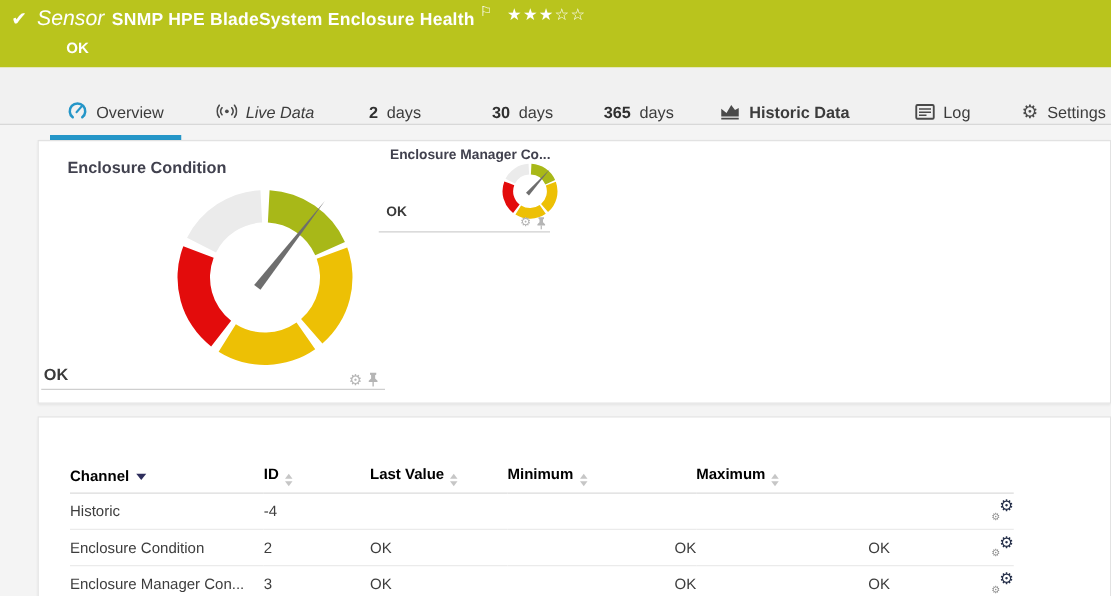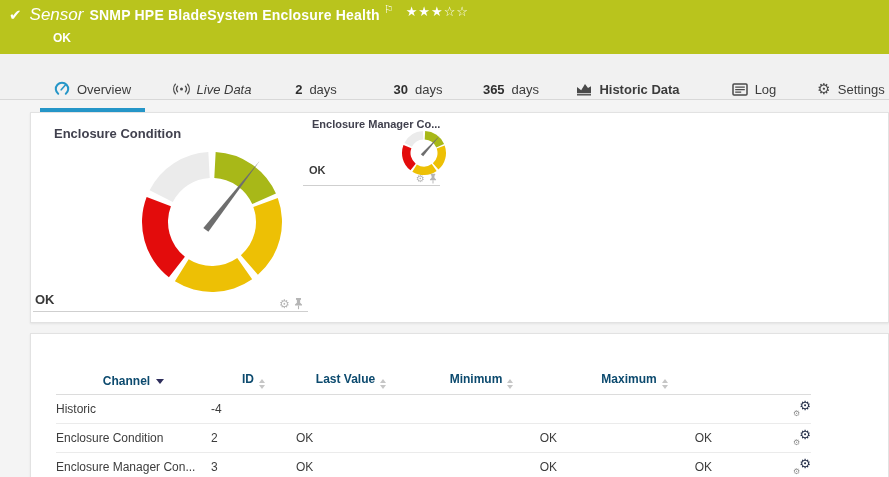--- a/index.html
+++ b/index.html
@@ -51,21 +51,21 @@
   .mini-tools{position:absolute;display:flex;align-items:center;gap:4px;color:#b5b5b5;}
   .mini-tools-big{left:279px;top:297px;}
   .mini-tools-small{left:416px;top:173px;}
   .mini-gear{font-size:12px;line-height:1;font-family:"DejaVu Sans",sans-serif;cursor:pointer;}
   .gauge-svg{position:absolute;}
   .gauge-big{left:137px;top:147px;}
   .gauge-small{left:400px;top:129px;}
 
   
   table.chan{border-collapse:collapse;table-layout:fixed;width:755px;margin:33px 0 0 25px;font-size:12px;}
-  table.chan th{height:27px;font-weight:600;color:#0c4a6e;text-align:center;padding:0;border-bottom:1px solid #dcdcdc;cursor:pointer;}
+  table.chan th{height:27px;font-weight:600;color:#000000;text-align:left;padding:0;border-bottom:1px solid #dcdcdc;cursor:pointer;}
   table.chan td{height:28px;color:#3d3d3d;padding:0;border-bottom:1px solid #ebebeb;}
   .c-id{width:85px;} .c-ch{width:155px;} .c-lv{width:110px;} .c-min{width:151px;} .c-max{width:155px;} .c-set{width:99px;}
   th.r,td.r{text-align:right;}
   td.lv-val{padding-left:20px;}
   td.set-cell{text-align:right;padding-right:12px;}
   .caret-down{display:inline-block;width:0;height:0;border-left:4px solid transparent;border-right:4px solid transparent;
               border-top:5px solid #2e2e5c;margin-left:6px;vertical-align:1px;}
   .ud{display:inline-flex;flex-direction:column;gap:2px;margin-left:5px;vertical-align:0px;}
   .ud i{width:0;height:0;border-left:3.5px solid transparent;border-right:3.5px solid transparent;}
   .ud .up{border-bottom:4px solid #c6c6c6;}

